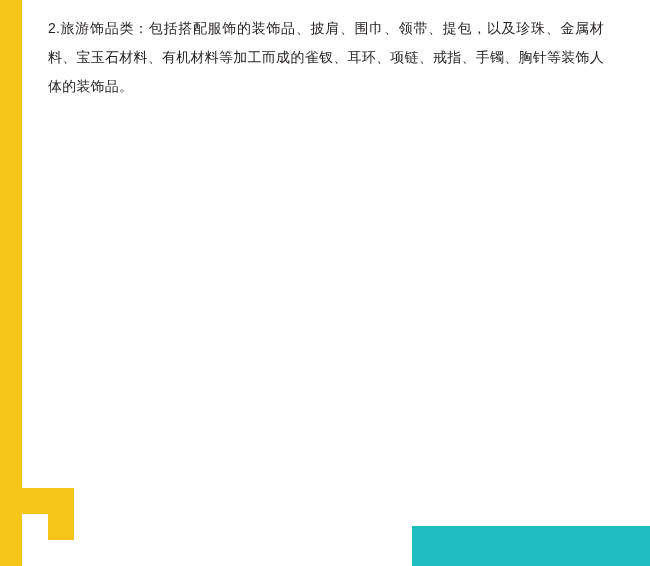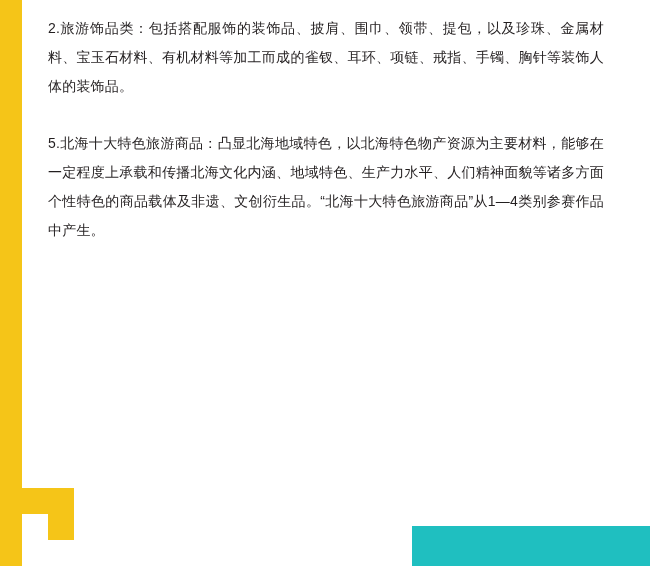--- a/index.html
+++ b/index.html
@@ -92,16 +92,15 @@
 <div class="page">
 
   <div class="accent-bar-left"></div>
   <div class="corner-block"></div>
   <div class="corner-notch"></div>
   <div class="accent-bar-right-top"></div>
   <div class="accent-bar-right"></div>
 
   <div class="content">
     <p class="para">2.旅游饰品类：包括搭配服饰的装饰品、披肩、围巾、领带、提包，以及珍珠、金属材料、宝玉石材料、有机材料等加工而成的雀钗、耳环、项链、戒指、手镯、胸针等装饰人体的装饰品。</p>
-    <p class="para">5.北海十大特色旅游商品：凸显北海地域特色，以北海特色物产资源为主要材料，能够在一定程度上承载和传播北海文化内涵、地域特色、生产力水平、人们精神面貌等诸多方面个性特色的商品载体及非遗、文创衍生品。“北海十大特色旅游商品”从1—4类别参赛作品中产生。</p>
   </div>
 
 </div>
 
 </body></html>

